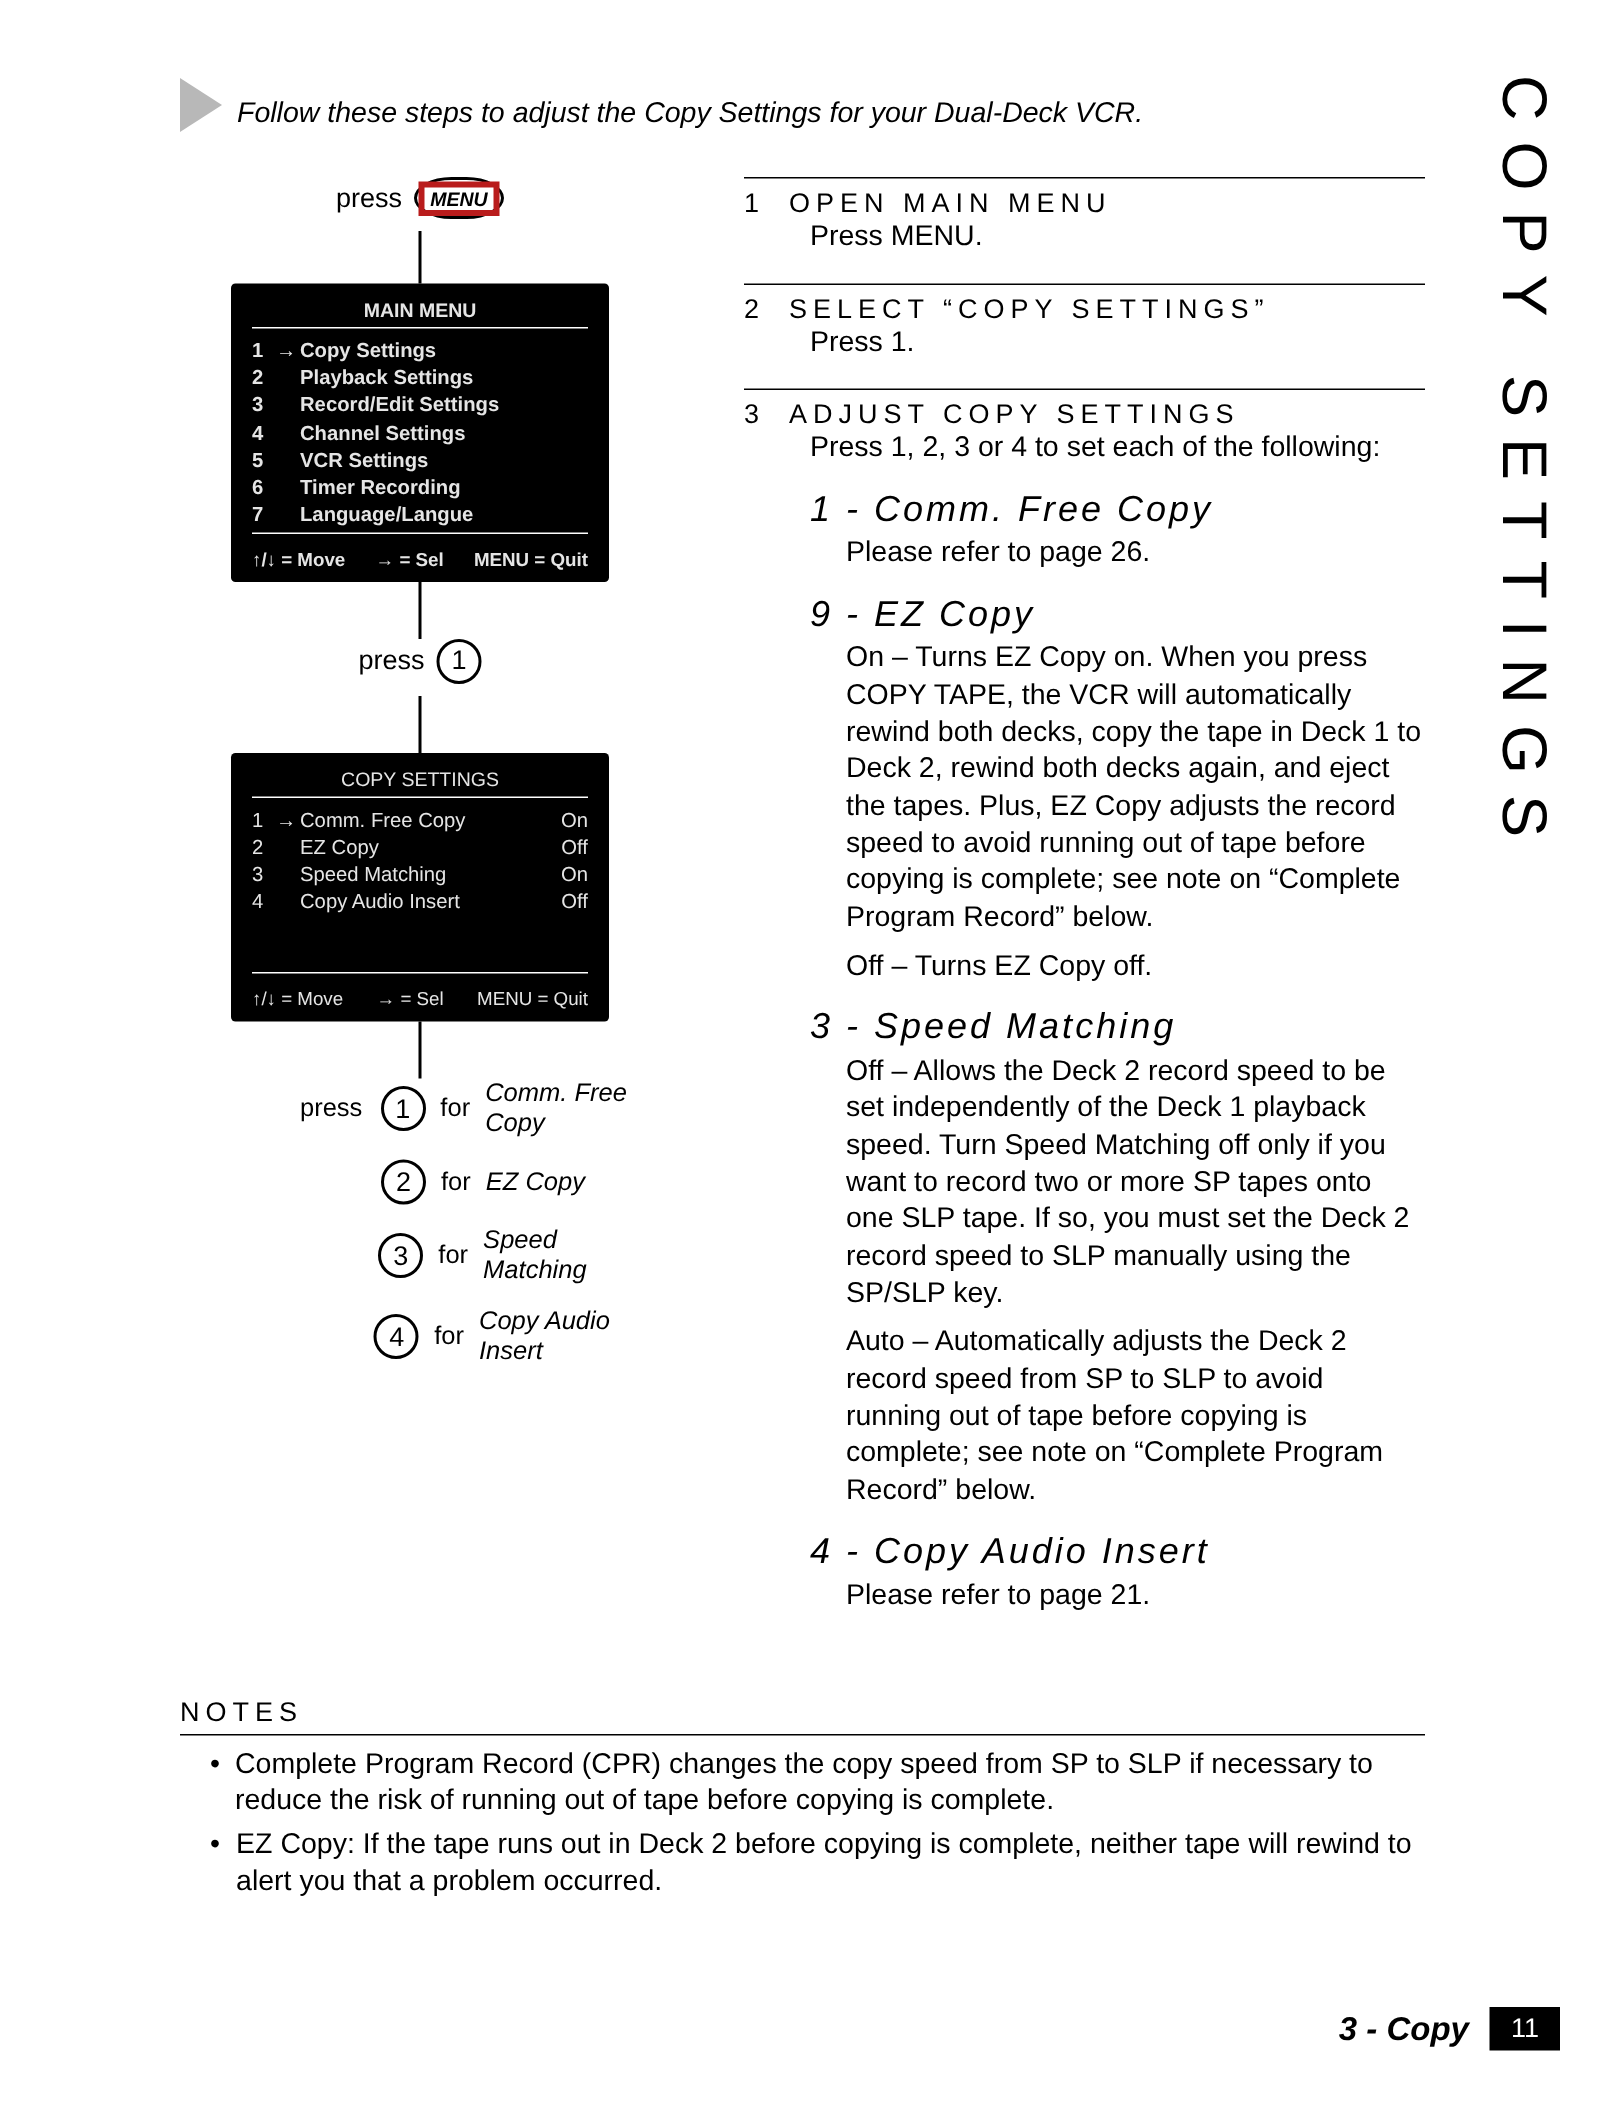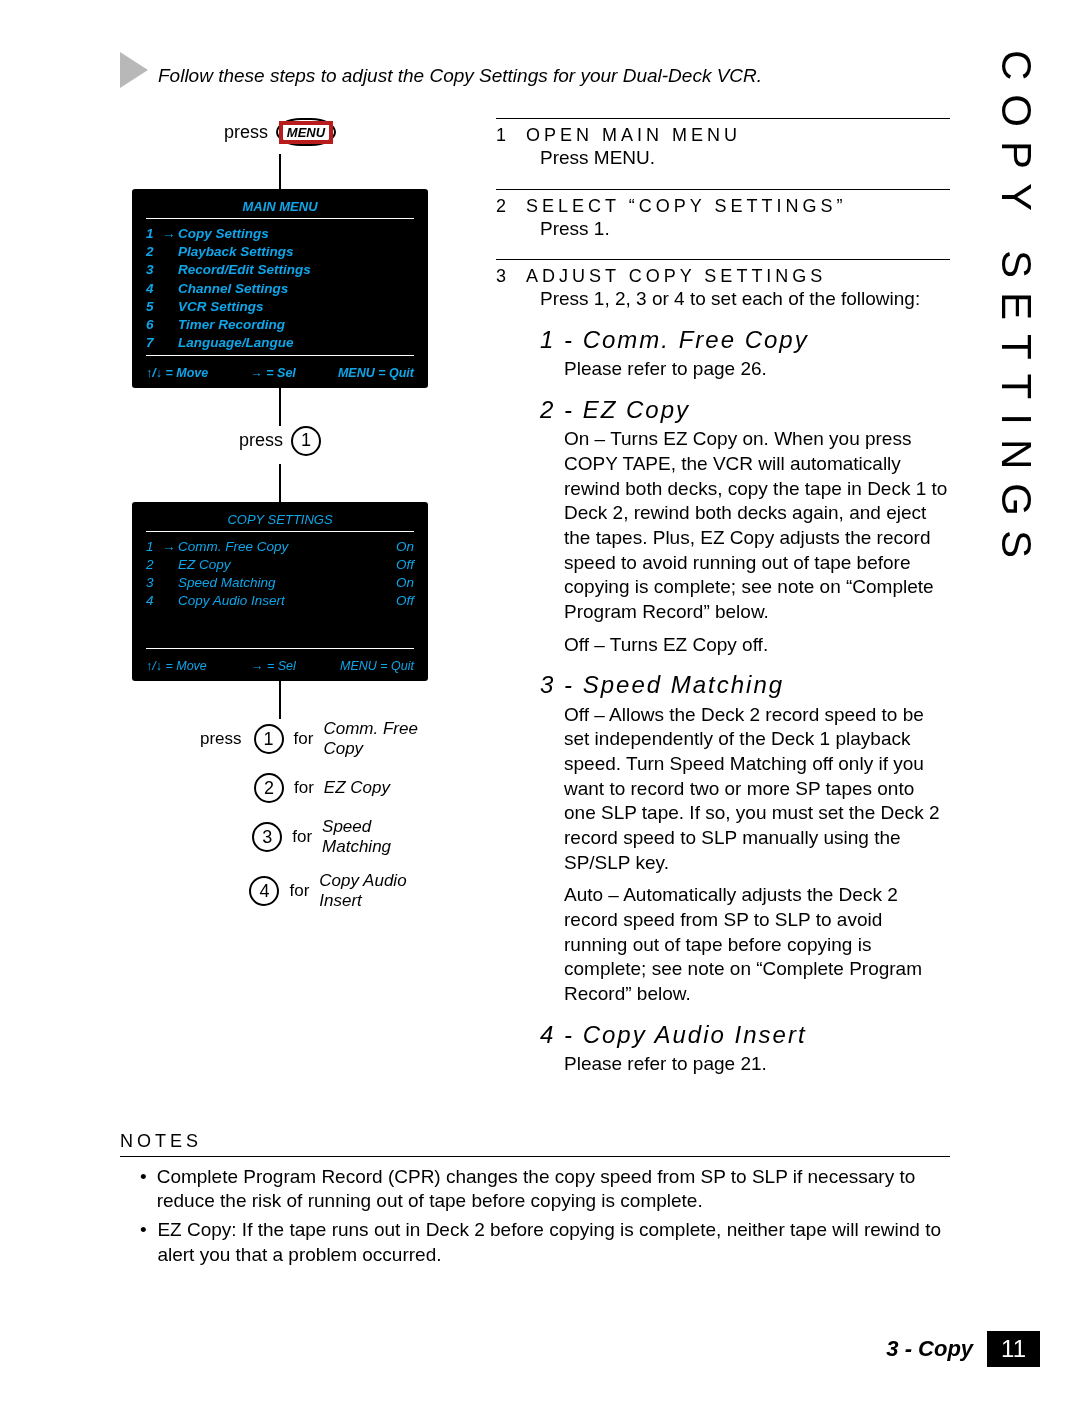--- a/index.html
+++ b/index.html
@@ -35,22 +35,22 @@
     border: 2px solid #000; border-radius: 50%/60%;
     height: 28px; width: 60px;
     display: flex; align-items: center; justify-content: center;
     font-style: italic; font-weight: bold; font-size: 13px;
   }
   .menu-btn-inner { border: 4px solid #b91c1c; padding: 0 4px; }
   .vline { width: 2px; background: #000; }
   .vline.short { height: 35px; }
   .vline.med { height: 38px; }
   .osd {
-    background: #000; color: #0ea5e9; width: 296px;
-    border-radius: 3px; padding: 10px 0 6px 0; font-size: 13.5px; font-style: italic;
+    background: #000; color: #e5e5e5; width: 252px;
+    border-radius: 3px; padding: 10px 0 6px 0; font-size: 13.5px;
   }
   .osd-title { text-align: center; margin-bottom: 4px; font-size: 13px; }
   .osd-title.bold { font-weight: bold; }
   .osd-hr { border: none; border-top: 1px solid #fff; margin: 2px 14px 6px 14px; }
   .osd-row { display: flex; padding: 0 14px; line-height: 1.35; }
   .osd-row .num { width: 16px; }
   .osd-row .arr { width: 16px; }
   .osd-row .lbl { flex: 1; }
   .osd-row .val { width: 30px; text-align: right; }
   .osd-row.bold { font-weight: bold; }
@@ -86,21 +86,21 @@
     font-size: 42px;
     letter-spacing: 14px;
     font-family: Arial, sans-serif;
   }
   .page-foot {
     position: absolute;
     right: 40px; bottom: 40px;
     display: flex; align-items: center; gap: 0;
   }
   .page-foot .chap { font-style: italic; font-size: 22px; padding-right: 14px; font-weight: bold; }
-  .page-foot .pnum { background: #000; color: #fff; font-size: 24px; padding: 4px 14px; }
+  .page-foot .pnum { background: #000; color: #fff; font-size: 18px; padding: 4px 14px; }
 </style>
 </head>
 <body>
 
 <div class="side-title">COPY SETTINGS</div>
 
 <div class="content">
 
   <div class="intro-row">
     <div class="arrow-right-big"></div>
@@ -267,21 +267,21 @@
         <div class="step-head">
           <span class="num">3</span>
           <span class="title">ADJUST COPY SETTINGS</span>
         </div>
         <div class="step-body">Press 1, 2, 3 or 4 to set each of the following:</div>
 
         <div class="step-body">
           <div class="subhead">1 - Comm. Free Copy</div>
           <div class="subbody">Please refer to page 26.</div>
 
-          <div class="subhead">2 - EZ Copy</div>
+          <div class="subhead">9 - EZ Copy</div>
           <div class="subbody">On – Turns EZ Copy on. When you press COPY TAPE, the VCR will automatically rewind both decks, copy the tape in Deck 1 to Deck 2, rewind both decks again, and eject the tapes. Plus, EZ Copy adjusts the record speed to avoid running out of tape before copying is complete; see note on “Complete Program Record” below.</div>
           <div class="subbody">Off – Turns EZ Copy off.</div>
 
           <div class="subhead">3 - Speed Matching</div>
           <div class="subbody">Off – Allows the Deck 2 record speed to be set independently of the Deck 1 playback speed. Turn Speed Matching off only if you want to record two or more SP tapes onto one SLP tape. If so, you must set the Deck 2 record speed to SLP manually using the SP/SLP key.</div>
           <div class="subbody">Auto – Automatically adjusts the Deck 2 record speed from SP to SLP to avoid running out of tape before copying is complete; see note on “Complete Program Record” below.</div>
 
           <div class="subhead">4 - Copy Audio Insert</div>
           <div class="subbody">Please refer to page 21.</div>
         </div>

